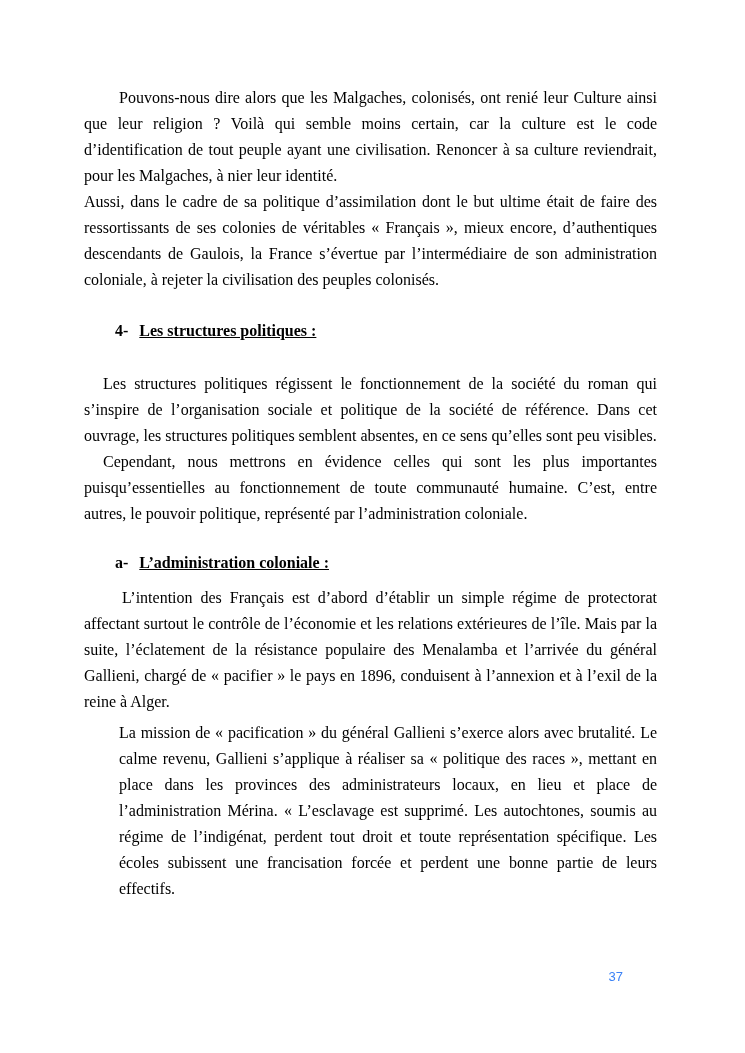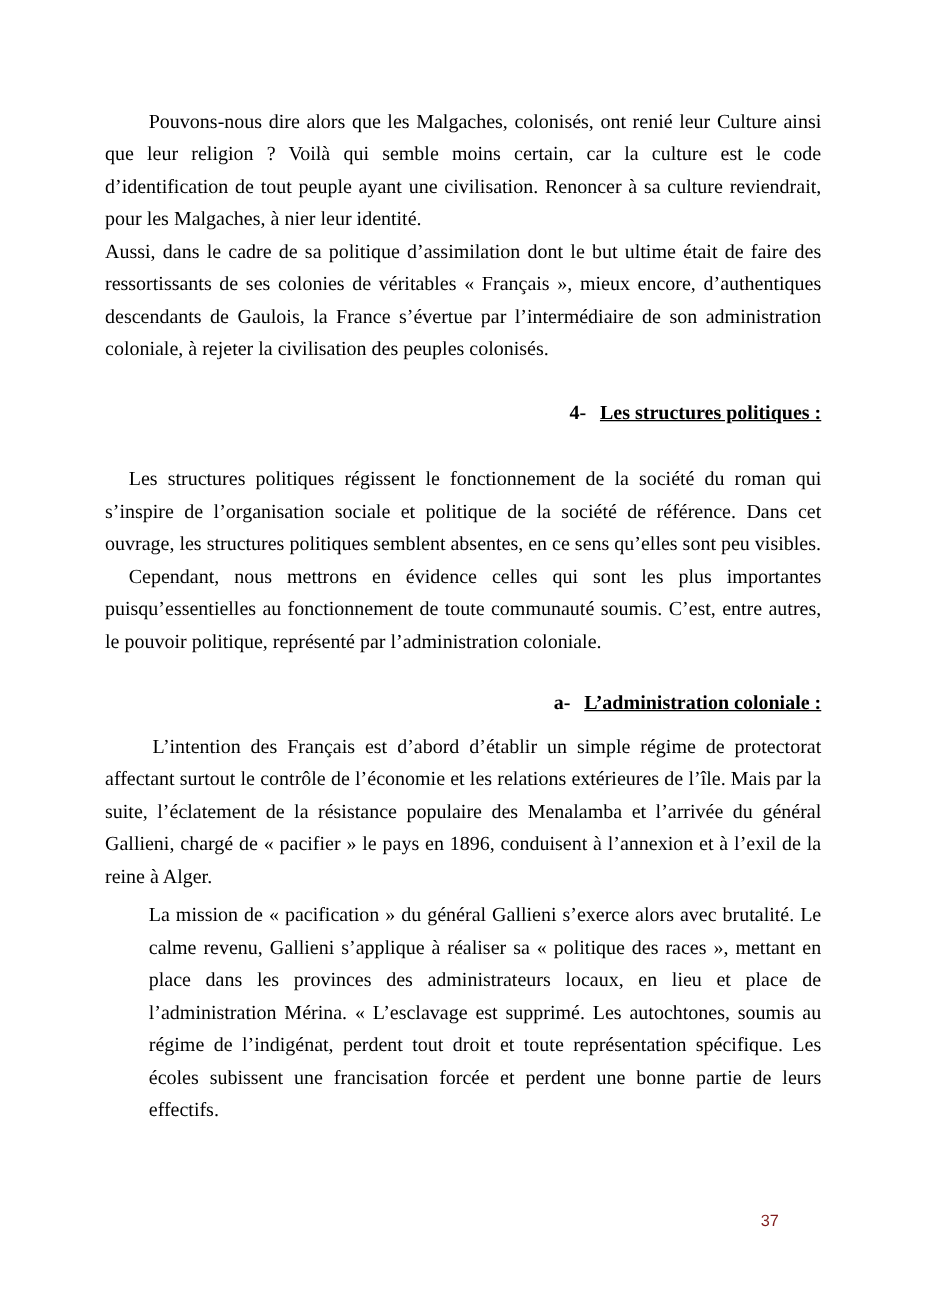--- a/index.html
+++ b/index.html
@@ -34,61 +34,61 @@
     .para {
       margin: 0;
       text-align: justify;
     }
     .indent-lg  { text-indent: 35px; }
     .indent-med { text-indent: 38px; }
     .indent-sm  { text-indent: 19px; }
     .heading {
       font-weight: bold;
       padding-left: 31px;
-      text-align: right;
+      text-align: left;
     }
     .heading-4 { margin: 25px 0 27px 0; }
     .heading-a { margin: 23px 0 9px 0; }
     .heading .hnum {
       display: inline-block;
       margin-right: 11px;
       text-decoration: none;
     }
     .heading .htitle {
       text-decoration: underline;
     }
     .para-gap-sm { margin-top: 5px; margin-left: 35px; }
     .page-number {
       position: absolute;
       top: 969px;
       right: 87px;
       font-family: "Liberation Sans", sans-serif;
       font-size: 13px;
-      color: #7f1d1d;
+      color: #3b82f6;
     }
   </style>
 </head>
 <body>
 
 <div class="doc-page">
 
   <div class="body-text">
 
     <p class="para indent-lg">Pouvons-nous dire alors que les Malgaches, colonisés, ont renié leur Culture ainsi que leur religion&nbsp;? Voilà qui semble moins certain, car la culture est le code d’identification de tout peuple ayant une civilisation. Renoncer à sa culture reviendrait, pour les Malgaches, à nier leur identité.</p>
 
     <p class="para">Aussi, dans le cadre de sa politique d’assimilation dont le but ultime était de faire des ressortissants de ses colonies de véritables «&nbsp;Français&nbsp;», mieux encore, d’authentiques descendants de Gaulois, la France s’évertue par l’intermédiaire de son administration coloniale, à rejeter la civilisation des peuples colonisés.</p>
 
 
     <div class="heading heading-4">
       <span class="hnum">4-</span><span class="htitle">Les structures politiques&nbsp;:</span>
     </div>
 
     <p class="para indent-sm">Les structures politiques régissent le fonctionnement de la société du roman qui s’inspire de l’organisation sociale et politique de la société de référence. Dans cet ouvrage, les structures politiques semblent absentes, en ce sens qu’elles sont peu visibles.</p>
 
-    <p class="para indent-sm">Cependant, nous mettrons en évidence celles qui sont les plus importantes puisqu’essentielles au fonctionnement de toute communauté soumis. C’est, entre autres, le pouvoir politique, représenté par l’administration coloniale.</p>
+    <p class="para indent-sm">Cependant, nous mettrons en évidence celles qui sont les plus importantes puisqu’essentielles au fonctionnement de toute communauté humaine. C’est, entre autres, le pouvoir politique, représenté par l’administration coloniale.</p>
 
     <div class="heading heading-a">
       <span class="hnum">a-</span><span class="htitle">L’administration coloniale&nbsp;:</span>
     </div>
 
     <p class="para indent-med">L’intention des Français est d’abord d’établir un simple régime de protectorat affectant surtout le contrôle de l’économie et les relations extérieures de l’île. Mais par la suite, l’éclatement de la résistance populaire des Menalamba et l’arrivée du général Gallieni, chargé de «&nbsp;pacifier&nbsp;» le pays en 1896, conduisent à l’annexion et à l’exil de la reine à Alger.</p>
 
     <p class="para para-gap-sm">La mission de «&nbsp;pacification&nbsp;» du général Gallieni s’exerce alors avec brutalité. Le calme revenu, Gallieni s’applique à réaliser sa «&nbsp;politique des races&nbsp;», mettant en place dans les provinces des administrateurs locaux, en lieu et place de l’administration Mérina. «&nbsp;L’esclavage est supprimé. Les autochtones, soumis au régime de l’indigénat, perdent tout droit et toute représentation spécifique. Les écoles subissent une francisation forcée et perdent une bonne partie de leurs effectifs.</p>
 
   </div>

